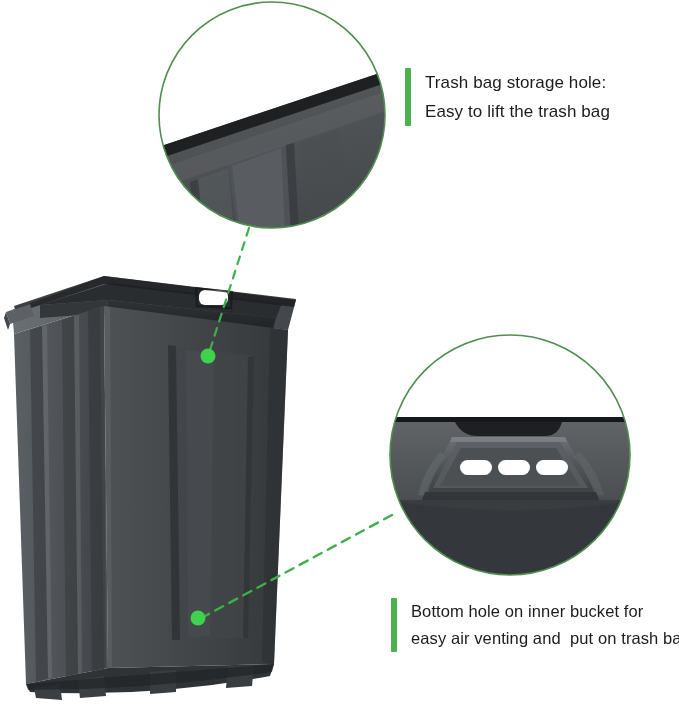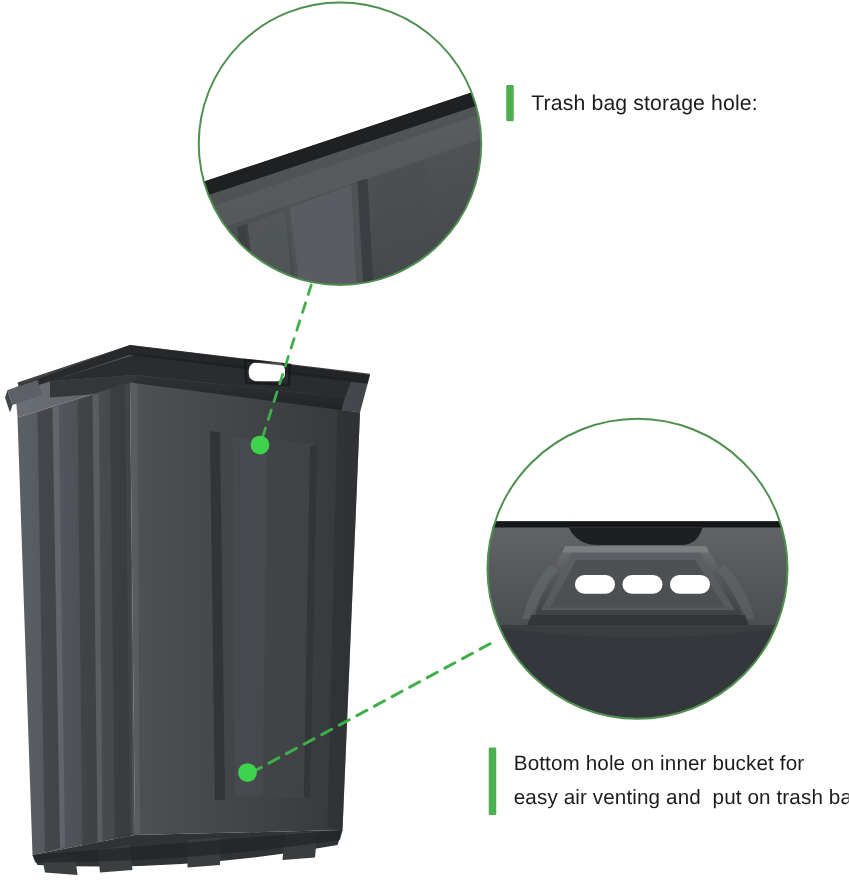--- a/index.html
+++ b/index.html
@@ -214,20 +214,21 @@
     <line x1="392" y1="515" x2="205" y2="616" stroke="#3faf4a" stroke-width="2.4" stroke-dasharray="9 7" stroke-linecap="round"></line>
 
     <circle cx="208" cy="356" r="7.5" fill="#3fd24d"></circle>
     <circle cx="198" cy="618" r="7.5" fill="#3fd24d"></circle>
   </svg>
 
   <div id="callout-top" class="callout-text">
     <div class="accent-bar" style="background: rgb(76, 176, 80);"></div>
     <div class="lines">
       <div class="ln" style="color: rgb(28, 28, 28);">Trash bag storage hole:</div>
+      <div class="ln" style="color: rgb(28, 28, 28);">Easy to lift the trash bag</div>
     </div>
   </div>
 
   <div id="callout-bottom" class="callout-text">
     <div class="accent-bar" style="background: rgb(76, 176, 80);"></div>
     <div class="lines">
       <div class="ln" style="color: rgb(28, 28, 28);">Bottom hole on inner bucket for</div>
       <div class="ln" style="color: rgb(28, 28, 28);">easy air venting and  put on trash bags</div>
     </div>
   </div>

